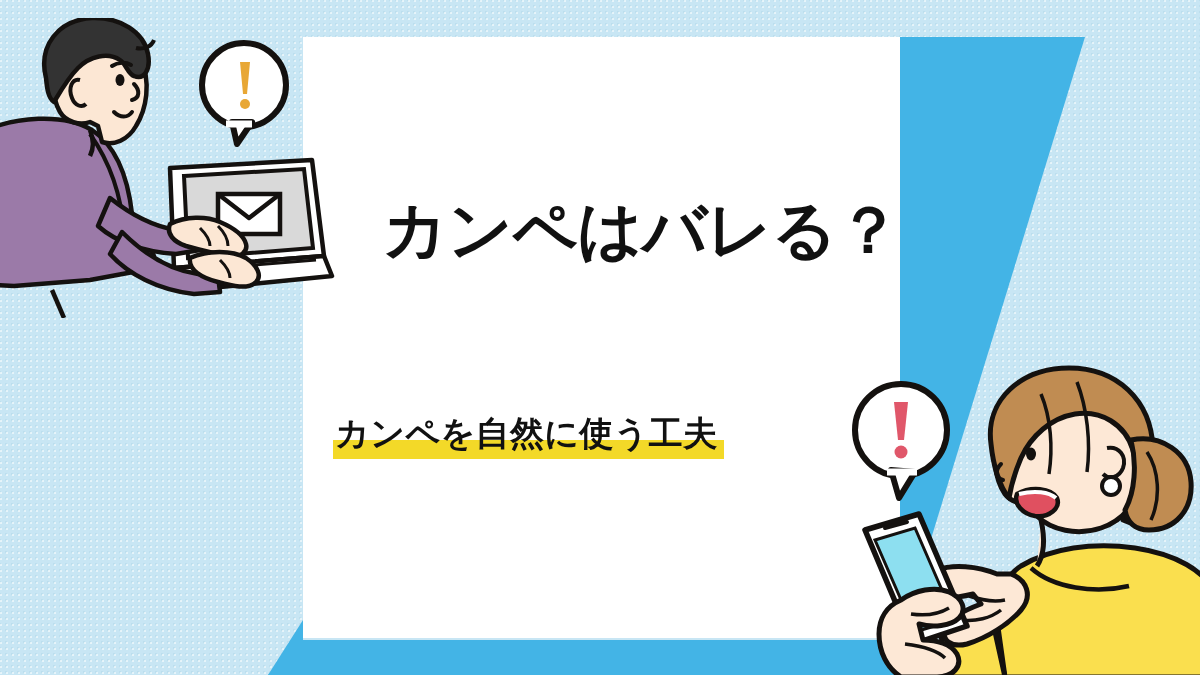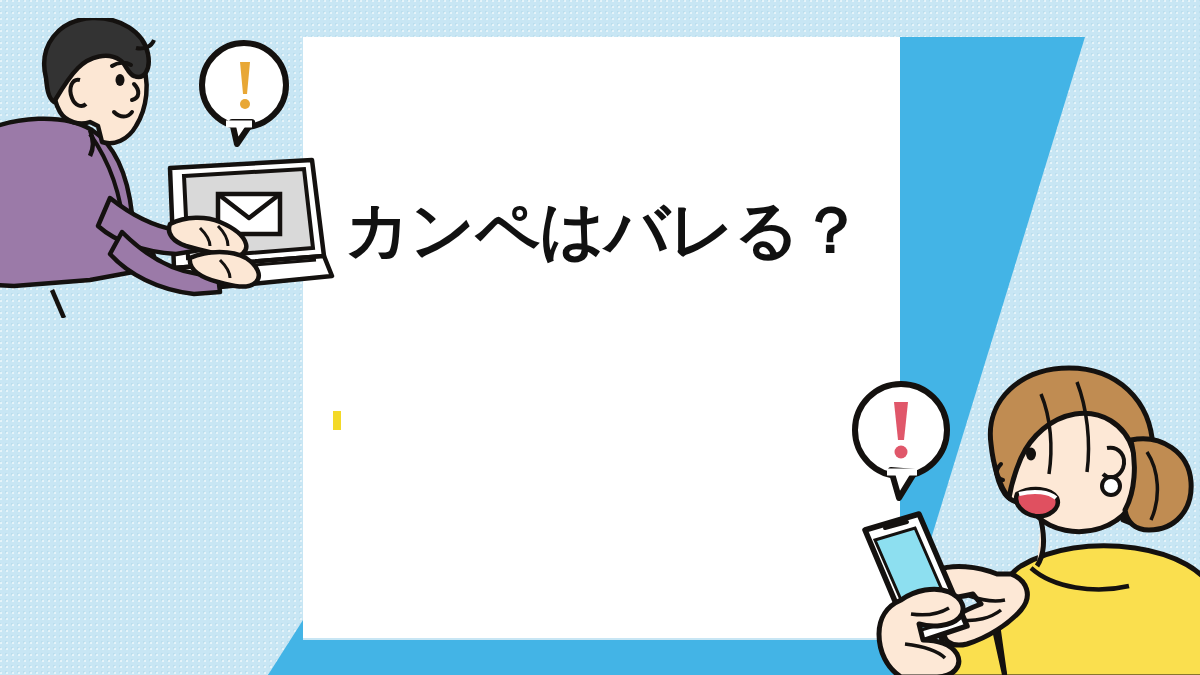--- a/index.html
+++ b/index.html
@@ -69,20 +69,21 @@
   }
   .headline-line1 {
     font-size: 70px;
   }
   .headline-line1 .small-kana {
     font-size: 48px;
   }
   .headline-line2 {
     font-size: 64px;
     margin-top: 18px;
+    text-align: right;
   }
 
   .subhead-wrap {
     position: absolute;
     left: 303px;
     top: 412px;
     width: 597px;
     padding: 0 0 0 32px;
     box-sizing: border-box;
   }
@@ -293,16 +294,17 @@
     </g>
   </svg>
 
   <div class="headline-block">
     <h1 class="headline headline-line2">カンペはバレる？</h1>
   </div>
 
   <div class="subhead-wrap">
     <p class="subhead">
       <span class="subhead-marker"></span>
+      <span class="subhead-text">カンペを自然に使う工夫</span>
     </p>
   </div>
 
 </div>
 
 </body></html>

